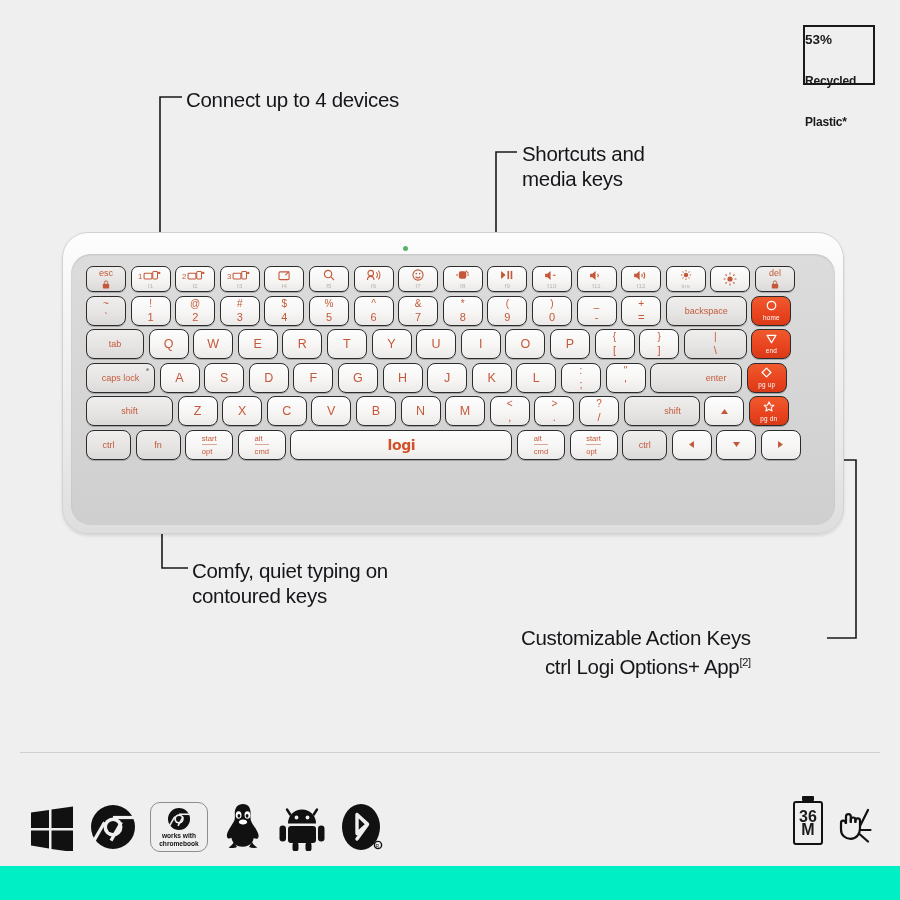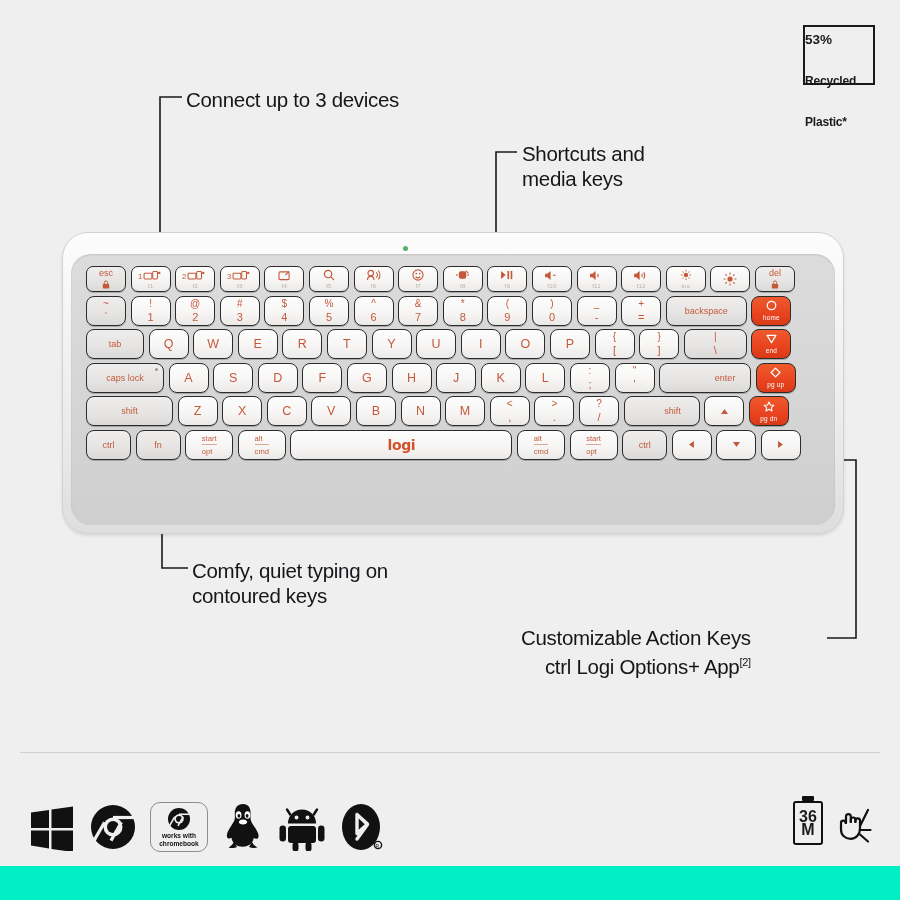--- a/index.html
+++ b/index.html
@@ -135,21 +135,21 @@
     <circle cx="496" cy="277" r="4.2" fill="#111"></circle>
 
     <polyline points="188,568 162,568 162,368" fill="none" stroke="#1a1a1a" stroke-width="1.6"></polyline>
     <circle cx="162" cy="368" r="4.2" fill="#111"></circle>
 
     <polyline points="827,638 856,638 856,460 812,460" fill="none" stroke="#1a1a1a" stroke-width="1.6"></polyline>
     <circle cx="812" cy="460" r="4.2" fill="#111"></circle>
   </svg>
 
   <div class="callout c1">
-    <div>Connect up to 3 devices</div>
+    <div>Connect up to 4 devices</div>
   </div>
   <div class="callout c2">
     <div>Shortcuts and</div>
     <div>media keys</div>
   </div>
   <div class="callout c3">
     <div>Comfy, quiet typing on</div>
     <div>contoured keys</div>
   </div>
   <div class="callout c4">
@@ -454,21 +454,21 @@
           </div>
         <div class="key orange" style="width:40px">
           <span class="oicon"><svg width="11" height="10" viewBox="0 0 12 11">
                 <path d="M1.2 1.5h9.6L6 9.6z" fill="none" stroke="#fff" stroke-width="1.4" stroke-linejoin="round"></path>
               </svg></span>
           <span class="olabel">end</span>
         </div>
       </div>
 
       <div class="row">
-        <div class="key mod" style="width:78px">
+        <div class="key mod" style="width:69px">
           <span class="k-sm">caps lock</span>
           <span class="capsled"></span>
         </div>
         <div class="key" style="width:40px">
             <span class="letter">A</span>
           </div>
         <div class="key" style="width:40px">
             <span class="letter">S</span>
           </div>
         <div class="key" style="width:40px">

